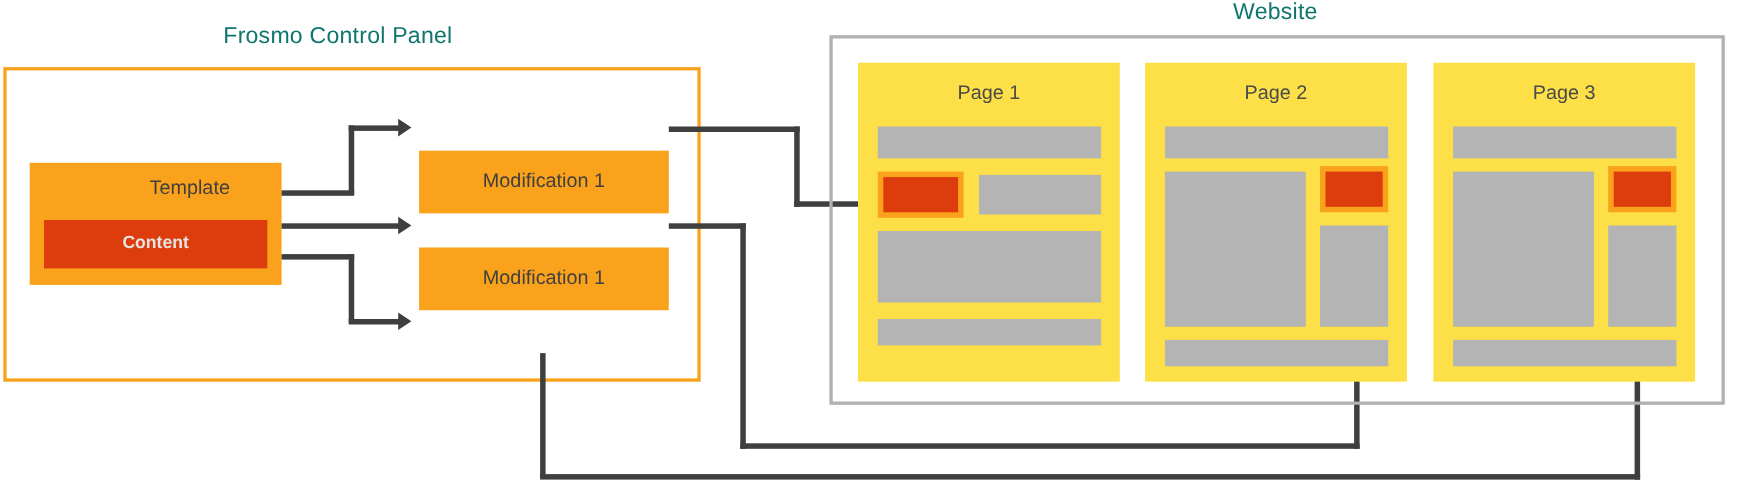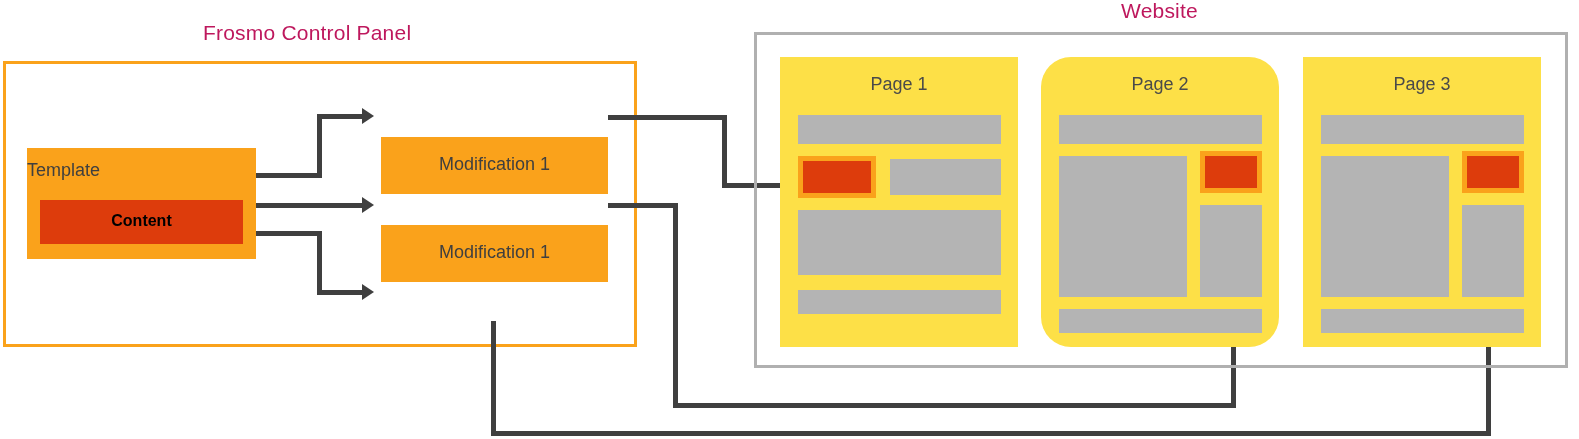--- a/index.html
+++ b/index.html
@@ -1,46 +1,46 @@
 <!DOCTYPE html>
 <html><head>
 <meta charset="utf-8">
 <style>
   html,body{margin:0;padding:0;background:#ffffff;}
   body{font-family:"Liberation Sans","DejaVu Sans",sans-serif;}
   #stage{position:relative;width:1579px;height:439px;overflow:hidden;background:#ffffff;}
 
-  .title{position:absolute;color:#be185d;font-size:21px;letter-spacing:.2px;white-space:nowrap;}
+  .title{position:absolute;color:#0f766e;font-size:21px;letter-spacing:.2px;white-space:nowrap;}
   #cp-title{left:203px;top:21px;}
   #web-title{left:1121px;top:-1px;}
 
   
   #cp-frame{position:absolute;left:3px;top:61px;width:634px;height:286px;
             border:3px solid #FAA21B;box-sizing:border-box;background:transparent;}
 
   
   #template-box{position:absolute;left:27px;top:148px;width:229px;height:111px;background:#FAA21B;}
-  #template-label{position:absolute;left:0;top:12px;width:182px;text-align:left;
+  #template-label{position:absolute;left:0;top:12px;width:182px;text-align:right;
                   color:#3f3f3f;font-size:18px;}
   #content-box{position:absolute;left:13px;top:52px;width:203px;height:44px;background:#DD3C0C;}
   #content-label{position:absolute;left:0;top:12px;width:203px;text-align:center;
-                 color:#000000;font-size:16px;font-weight:bold;}
+                 color:#e5e5e5;font-size:16px;font-weight:bold;}
 
   
   .mod{position:absolute;left:381px;width:227px;height:57px;background:#FAA21B;margin-top:48px;}
   .mod span{position:absolute;left:0;top:17px;width:227px;text-align:center;color:#3f3f3f;font-size:18px;}
   #mod1{top:89px;} #mod2{top:177px;} #mod3{top:264px;}
 
   
   #web-frame{position:absolute;left:754px;top:32px;width:814px;height:336px;
              border:3px solid #b0b0b0;box-sizing:border-box;background:transparent;}
 
   
   .page{position:absolute;top:57px;width:238px;height:290px;background:#fde047;}
-  #page1{left:780px;} #page2{left:1041px;border-radius:30px;} #page3{left:1303px;}
+  #page1{left:780px;} #page2{left:1041px;} #page3{left:1303px;}
   .page-title{position:absolute;left:0;top:17px;width:238px;text-align:center;color:#4a4a4a;font-size:18px;}
 
   .blk{position:absolute;background:#B4B4B4;}
   .redwrap{position:absolute;background:#FAA21B;}
   .redwrap>div{position:absolute;left:5px;top:5px;right:5px;bottom:5px;background:#DD3C0C;}
 
   
   .ln{position:absolute;background:#3f3f3f;}
   .ah-r{position:absolute;width:0;height:0;border-top:8px solid transparent;
         border-bottom:8px solid transparent;border-left:12px solid #3f3f3f;}

